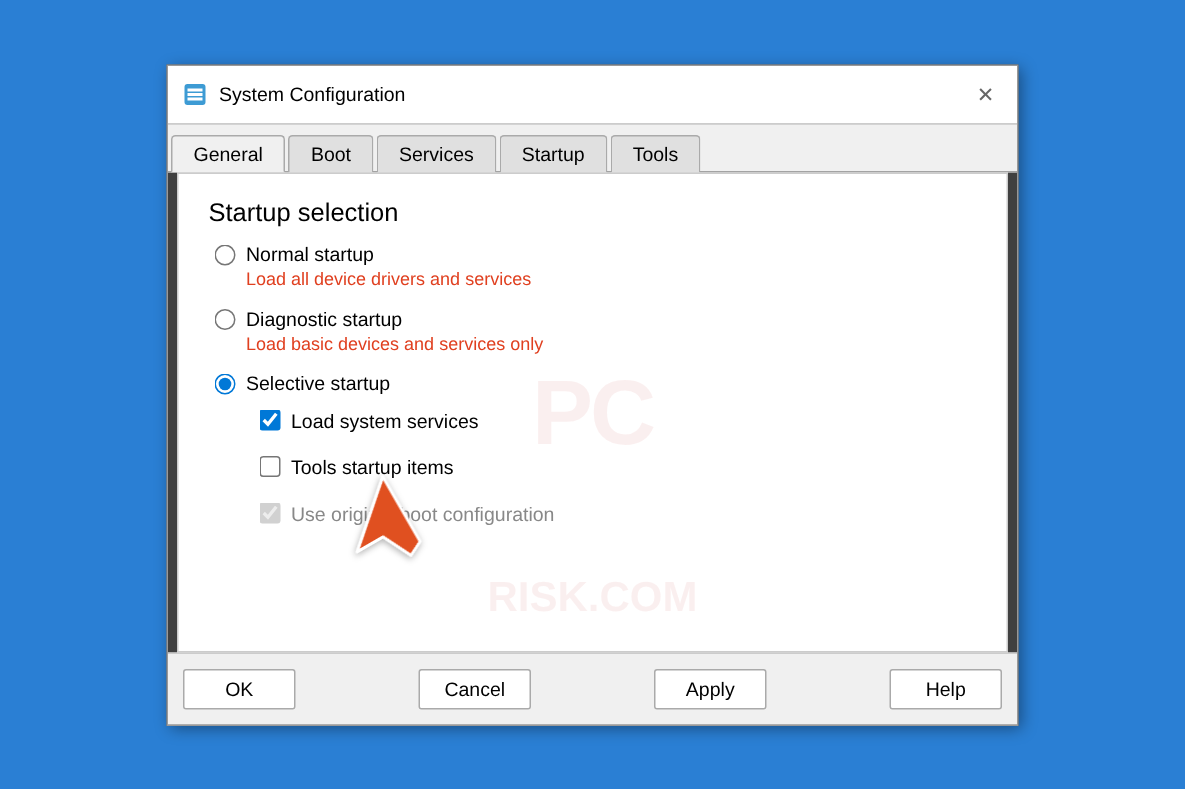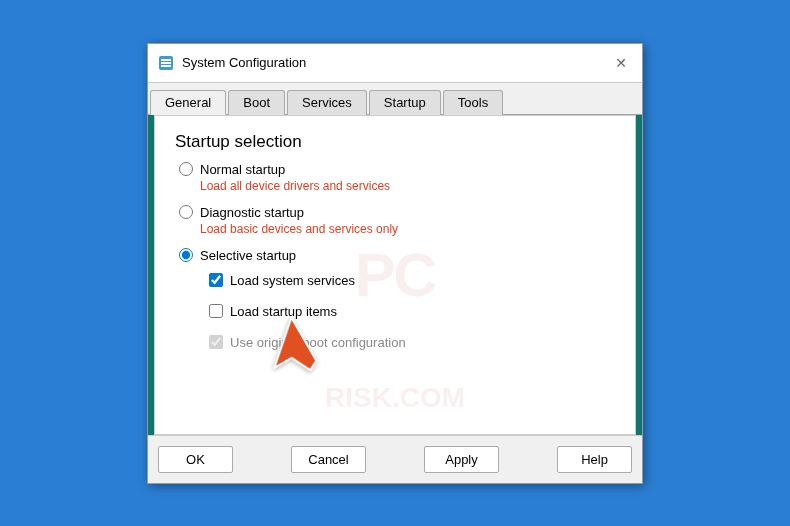--- a/index.html
+++ b/index.html
@@ -7,24 +7,24 @@
       width: 790px;
       height: 526px;
       background: #2a7fd4;
       display: flex;
       align-items: center;
       justify-content: center;
       font-family: 'Segoe UI', Tahoma, sans-serif;
       font-size: 13px;
     }
     .dialog {
-      background: #0f766e;
+      background: #404040;
       border: 1px solid #999;
       box-shadow: 2px 2px 10px rgba(0,0,0,0.4);
-      width: 496px;
+      width: 568px;
       display: flex;
       flex-direction: column;
     }
     .title-bar {
       background: #fff;
       display: flex;
       align-items: center;
       padding: 8px 10px;
       border-bottom: 1px solid #ccc;
       user-select: none;
@@ -131,21 +131,21 @@
       gap: 12px;
       margin-left: 4px;
     }
     .radio-item {
       display: flex;
       flex-direction: column;
       gap: 2px;
     }
     .radio-row {
       display: flex;
-      align-items: flex-start;
+      align-items: flex-end;
       gap: 7px;
       cursor: pointer;
     }
     .radio-input {
       width: 14px;
       height: 14px;
       accent-color: #0078d7;
       cursor: pointer;
     }
     .radio-label {
@@ -276,21 +276,21 @@
             <span class="radio-label">Selective startup</span>
           </label>
 
           <div class="checkbox-group">
             <label class="checkbox-row">
               <input type="checkbox" class="checkbox-input" checked="" style="">
               <span class="checkbox-label">Load system services</span>
             </label>
             <label class="checkbox-row">
               <input type="checkbox" class="checkbox-input" style="">
-              <span class="checkbox-label">Load startup items</span>
+              <span class="checkbox-label">Tools startup items</span>
             </label>
             <label class="checkbox-row disabled">
               <input type="checkbox" class="checkbox-input" checked="" disabled="" style="">
               <span class="checkbox-label">Use original boot configuration</span>
             </label>
           </div>
         </div>
       </div>
     </div>
   </div>

